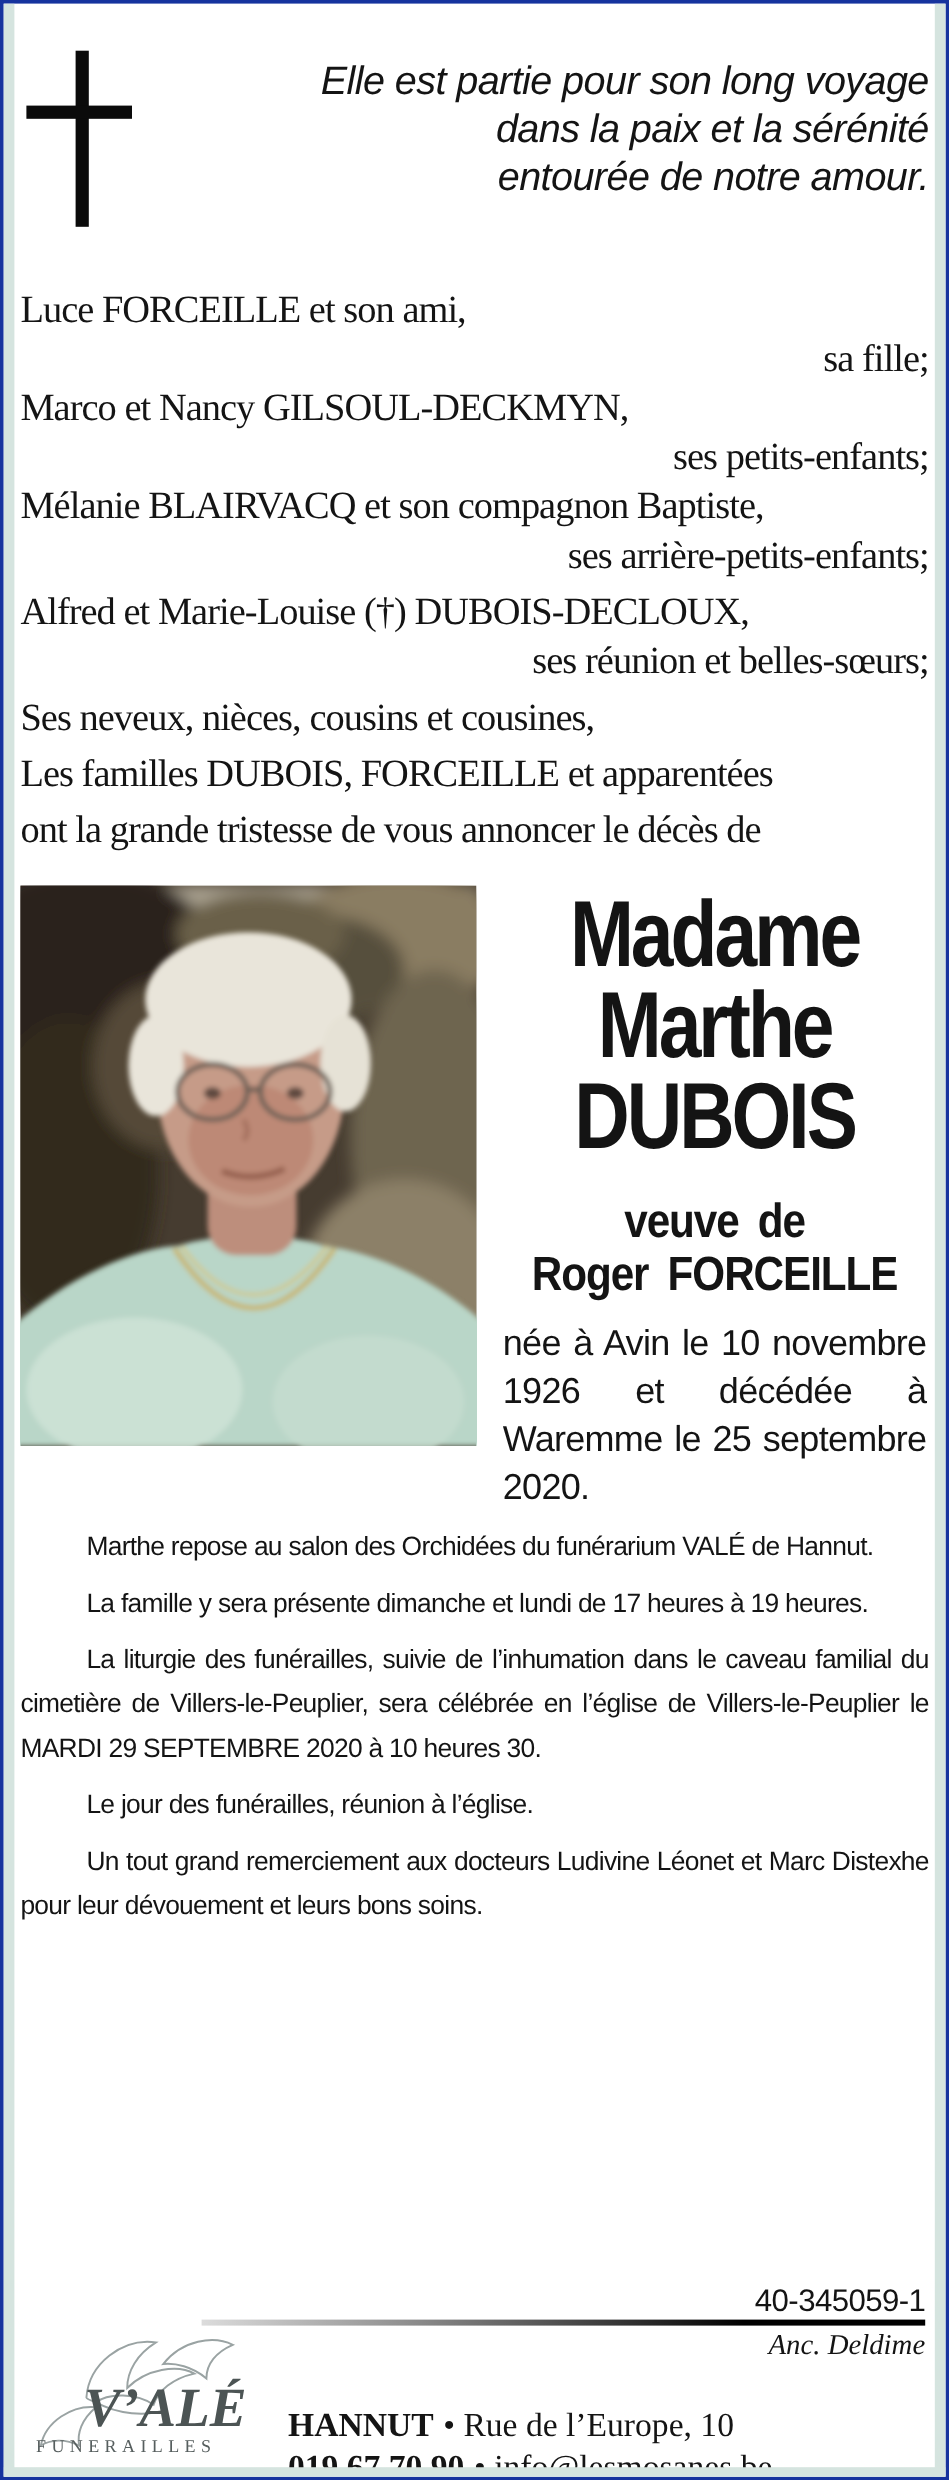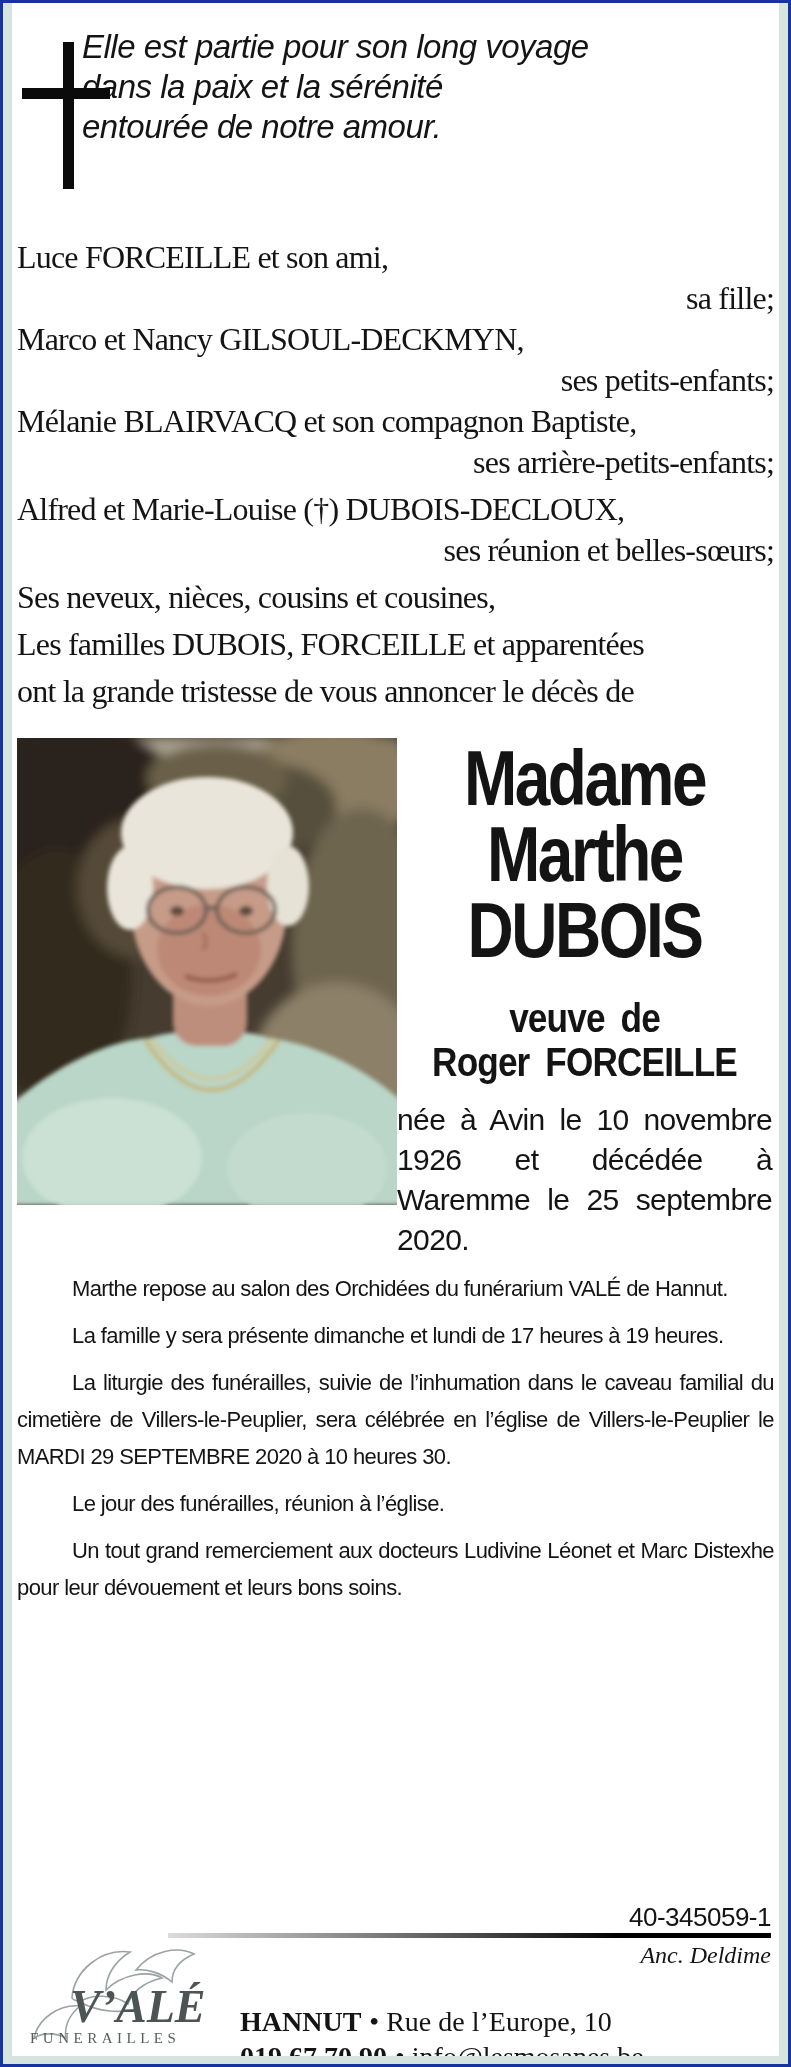--- a/index.html
+++ b/index.html
@@ -20,34 +20,35 @@
     border-bottom:8px solid #D5E4DF;
     position:relative;
     overflow:hidden;
   }
   .content{position:relative;height:100%;padding:0 5px 0 5px;}
 
   
   .header{position:relative;height:208px;}
   .cross{position:absolute;left:3px;top:39px;}
   .quote{
-    margin-left:65px;padding-top:24px;
+    margin-left:95px;padding-top:44px;
     font-style:italic;font-size:33px;line-height:40px;
     letter-spacing:-0.5px;
+    text-align:right;
   }
 
   
   .family{margin-top:26px;font-size:32px;line-height:41px;letter-spacing:-0.8px;font-family:Liberation Serif, serif;}
   .family .r{text-align:right;}
   .family .gap{margin-top:6px;}
 
   
   .mainrow{display:flex;margin-top:26px;}
   .photo{flex:0 0 380px;width:380px;height:467px;display:block;}
-  .rightcol{flex:1;padding-right:2px;}
+  .rightcol{flex:1;padding-left:22px;padding-right:2px;}
   .bigname{margin-top:2px;}
   .bigname div{
     font-size:78px;line-height:76px;font-weight:700;
     letter-spacing:-3px;text-align:center;
     transform:scaleX(0.82);transform-origin:50% 50%;
     white-space:nowrap;
   }
   .widow{margin-top:28px;}
   .widow div{
     font-size:40px;line-height:44px;font-weight:700;

